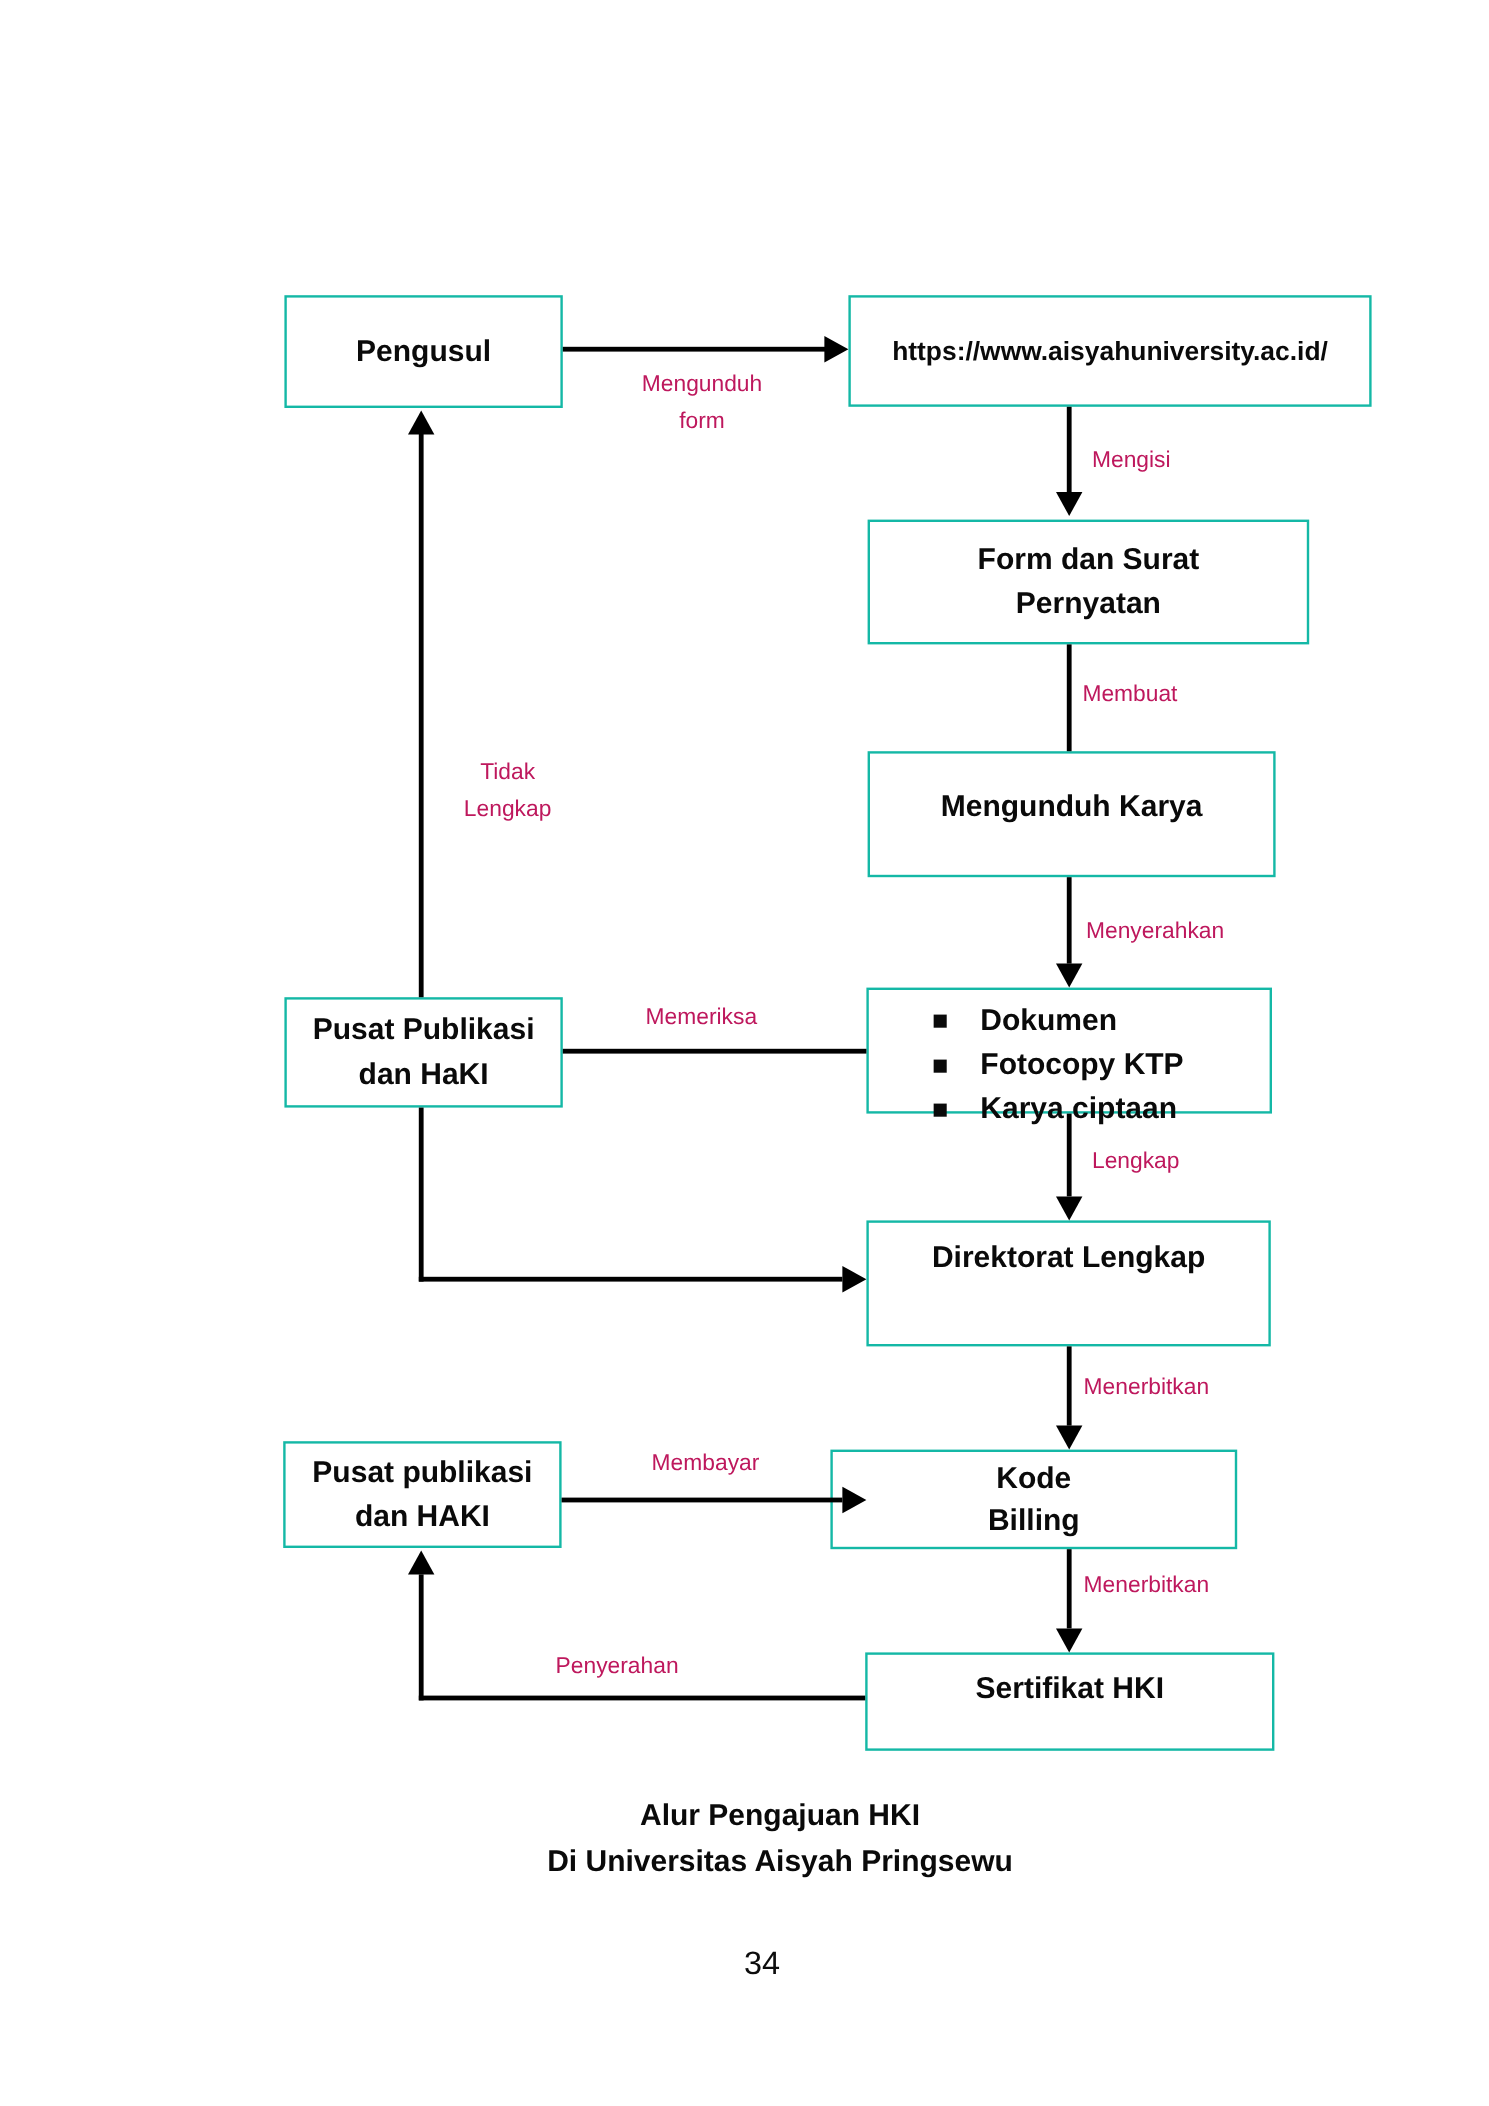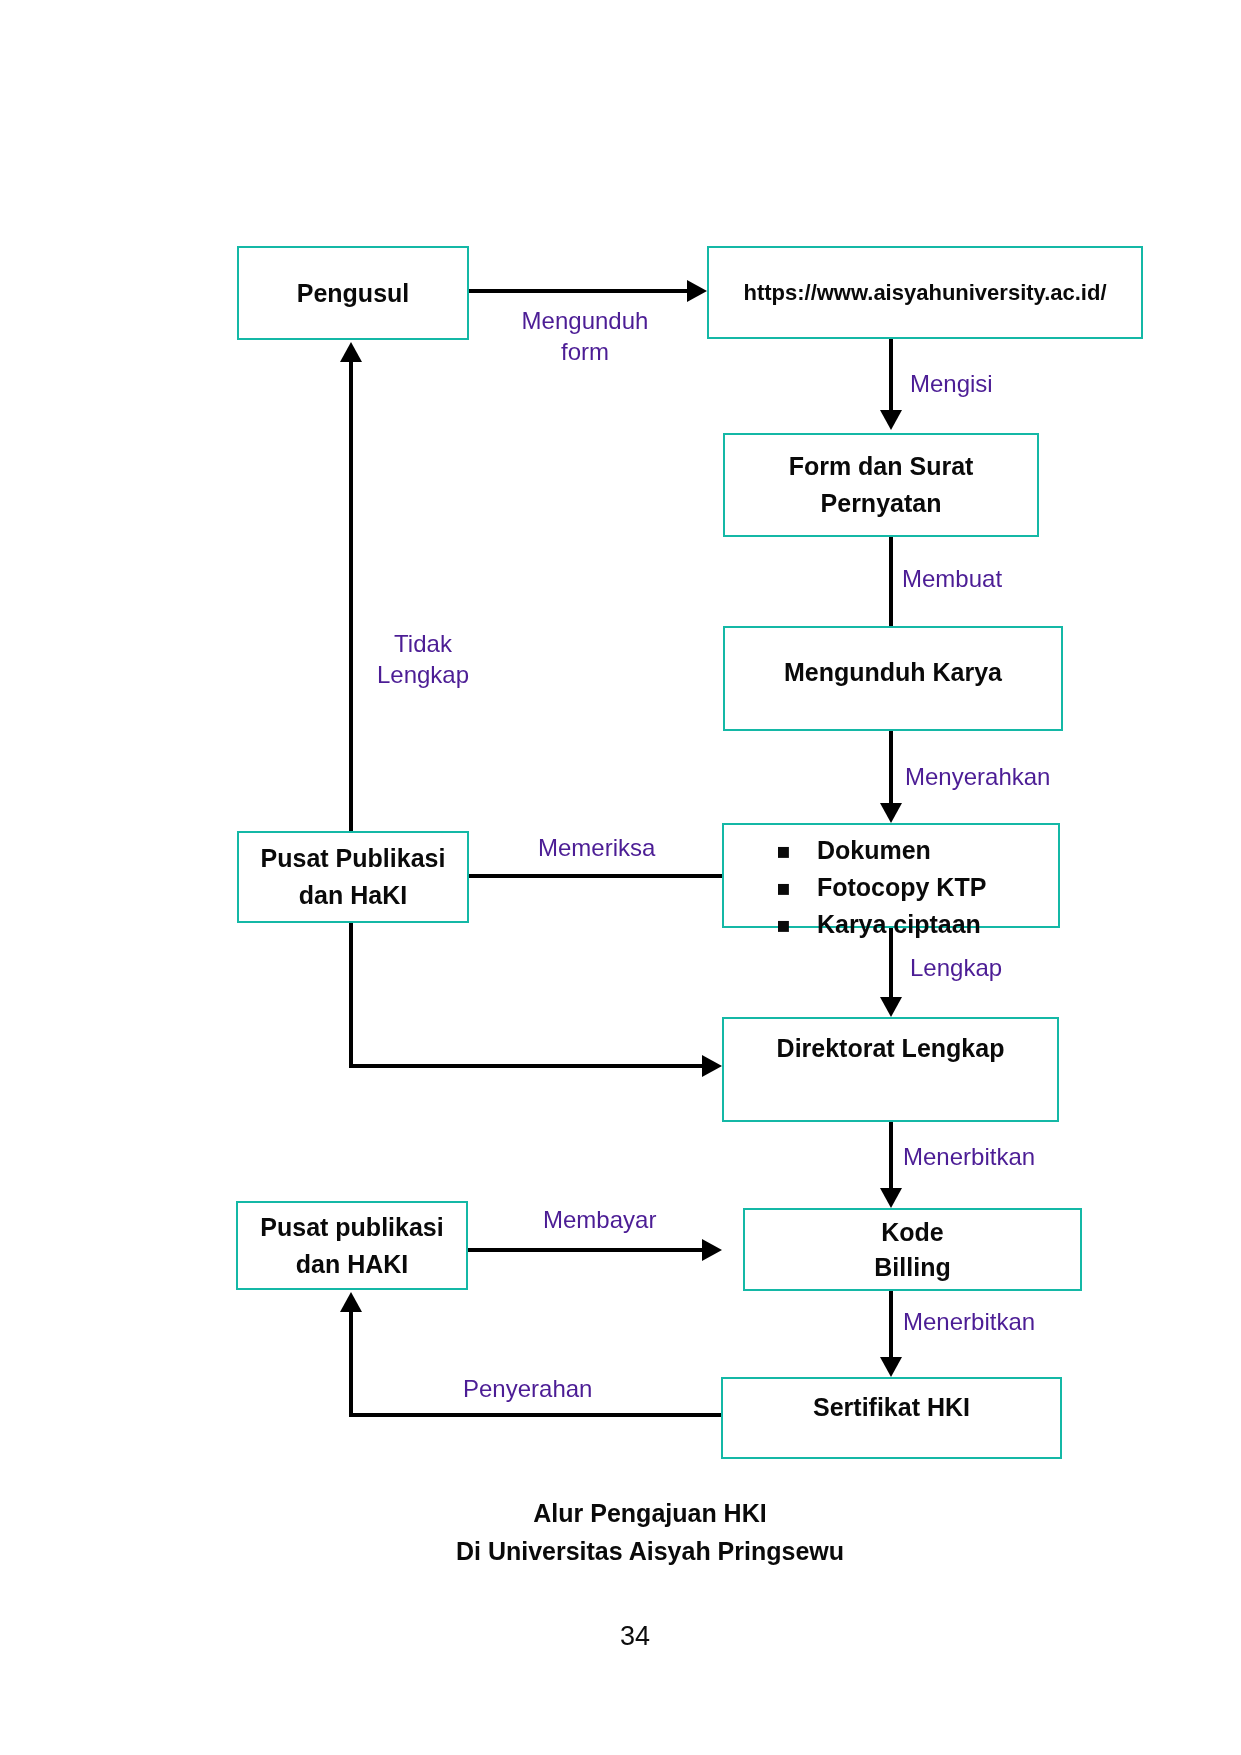--- a/index.html
+++ b/index.html
@@ -9,39 +9,39 @@
     font-family:"Liberation Sans", sans-serif; color:#000; overflow:hidden;
   }
   
   .node {
     position:absolute; border:2px solid #14b8a6; background:#fff;
     display:flex; flex-direction:column; align-items:center; justify-content:center;
     font-weight:bold; font-size:25px; line-height:37px; text-align:center; color:#0a0a0a;
   }
   .n-pengusul   { left:237px; top:246px;  width:232px; height:94px;  }
   .n-website    { left:707px; top:246px;  width:436px; height:93px;  font-size:22px; }
-  .n-form       { left:723px; top:433px;  width:316px; height:104px; }
+  .n-form       { left:723px; top:433px;  width:368px; height:104px; }
   .n-deskripsi  { left:723px; top:626px;  width:340px; height:105px; justify-content:flex-start; padding-top:26px; }
   .n-dokumen    { left:722px; top:823px;  width:338px; height:105px; align-items:flex-start; justify-content:flex-start; padding:7px 0 0 52px; text-align:left; }
   .n-pusat1     { left:237px; top:831px;  width:232px; height:92px;  }
   .n-direktorat { left:722px; top:1017px; width:337px; height:105px; justify-content:flex-start; padding-top:11px; }
   .n-pusat2     { left:236px; top:1201px; width:232px; height:89px;  }
-  .n-kode       { left:743px; top:1208px; width:339px; height:83px;  line-height:35px; }
+  .n-kode       { left:692px; top:1208px; width:339px; height:83px;  line-height:35px; }
   .n-sertifikat { left:721px; top:1377px; width:341px; height:82px;  justify-content:flex-start; padding-top:10px; }
   .bullet-row { display:flex; align-items:center; }
   .sq { font-size:22px; margin-right:26px; line-height:37px; font-family:"DejaVu Sans", sans-serif; }
   
   .shaft { position:absolute; background:#000; }
   
   .ah { position:absolute; width:0; height:0; }
   .ah-right { border-left:20px solid #000; border-top:11px solid transparent; border-bottom:11px solid transparent; }
   .ah-down  { border-top:20px solid #000;  border-left:11px solid transparent; border-right:11px solid transparent; }
   .ah-up    { border-bottom:20px solid #000; border-left:11px solid transparent; border-right:11px solid transparent; }
   
-  .lbl { position:absolute; font-size:24px; line-height:31px; color:#4c1d95; white-space:nowrap; }
+  .lbl { position:absolute; font-size:19px; line-height:31px; color:#be185d; white-space:nowrap; }
   .lbl-block { text-align:center; white-space:normal; }
   
   .caption { position:absolute; left:350px; top:1494px; width:600px; text-align:center;
              font-weight:bold; font-size:25px; line-height:38px; color:#0a0a0a; }
   .pagenum { position:absolute; left:585px; top:1621px; width:100px; text-align:center; font-size:27px; color:#0d0d0d; }
 </style>
 </head>
 <body>
 
 <div class="page">

